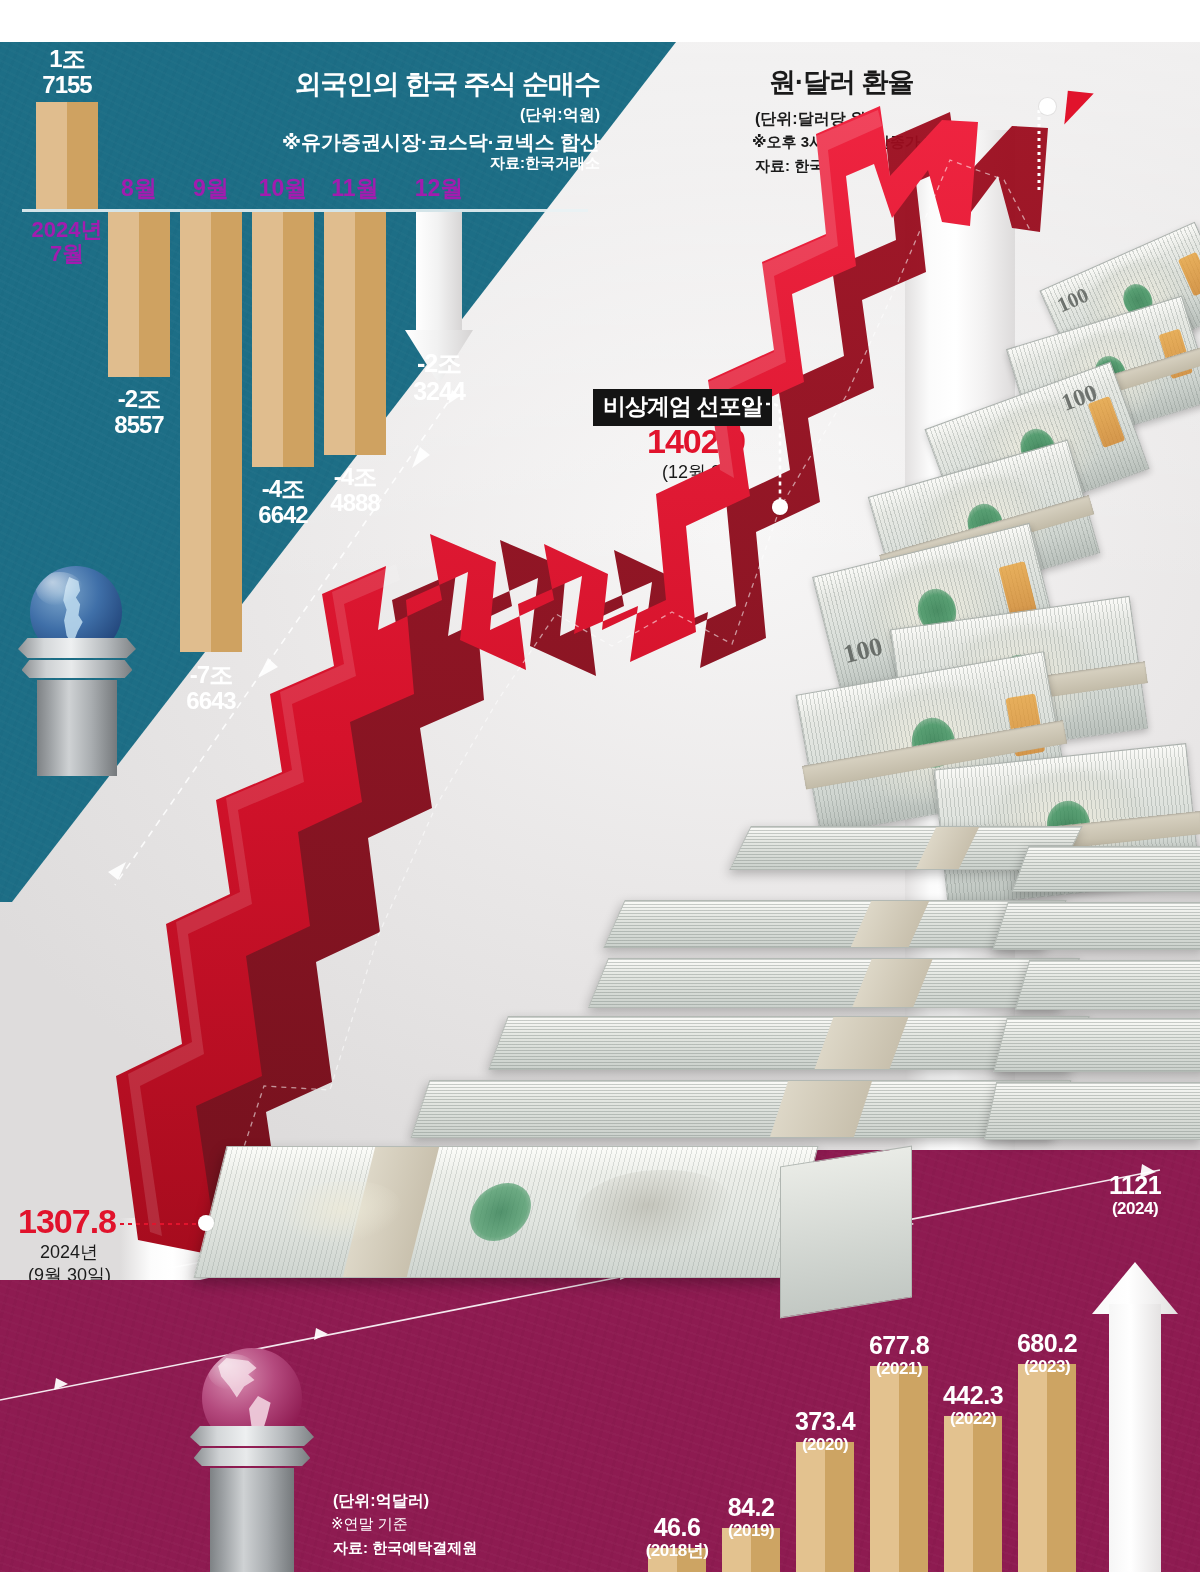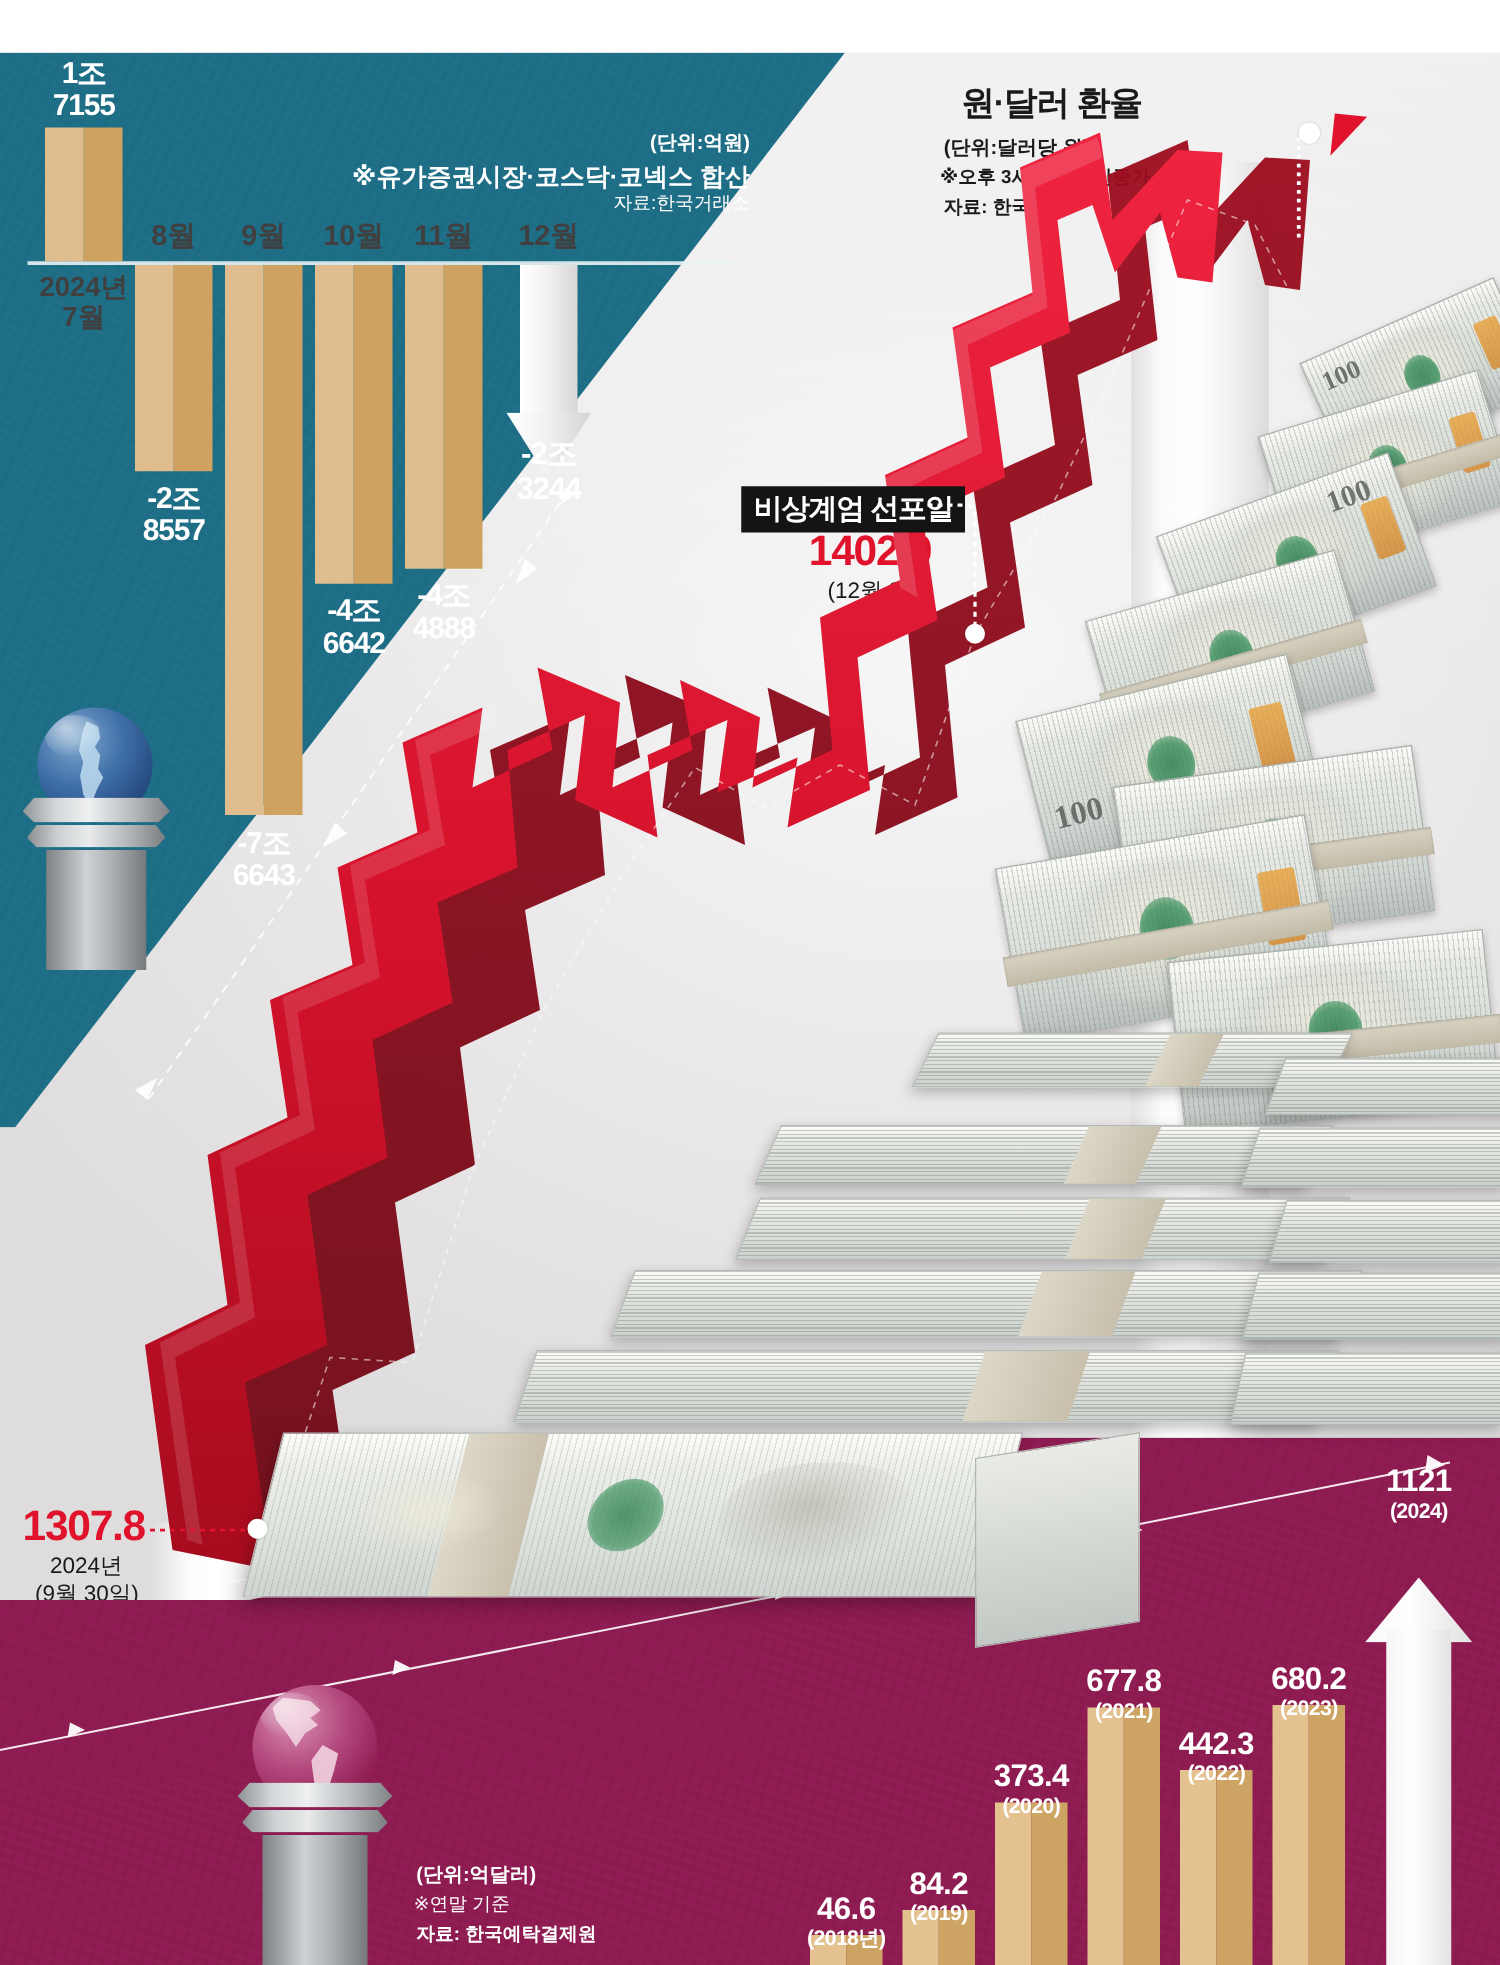--- a/index.html
+++ b/index.html
@@ -74,21 +74,21 @@
 
   
   .bars-top{position:absolute;left:0;top:42px;width:700px;height:860px;}
   .axis-line{
     position:absolute;left:22px;top:167px;width:566px;height:3px;background:#e9f2f4;opacity:.9;
   }
   .bar{position:absolute;}
   .bar .lt{position:absolute;left:0;top:0;width:50%;height:100%;background:#e0bd8e;}
   .bar .dk{position:absolute;right:0;top:0;width:50%;height:100%;background:#cfa261;}
 
-  .bar-label{position:absolute;font-weight:bold;color:#404040;text-align:center;}
+  .bar-label{position:absolute;font-weight:bold;color:#a21caf;text-align:center;}
   .bar-val{position:absolute;font-weight:bold;color:#fff;text-align:center;letter-spacing:-1px;}
 
   
   .down-arrow{position:absolute;left:405px;top:170px;width:68px;height:172px;}
   .down-arrow .shaft{
     position:absolute;left:11px;top:0;width:46px;height:122px;
     background:linear-gradient(90deg,#ffffff 0%,#f2f2f2 48%,#d7d5d5 100%);
   }
   .down-arrow .head{
     position:absolute;left:0;top:118px;width:68px;height:54px;
@@ -317,23 +317,24 @@
 
     <div class="down-arrow">
       <div class="shaft"></div>
       <div class="head"></div>
     </div>
     <div class="bar-label t w" style="left:384px;top:134px;width:110px;font-size:23px;text-align:center;">12월</div>
     <div class="bar-val t w" style="left:384px;top:308px;width:110px;font-size:25px;text-align:center;">-2조
 3244</div>
   </div>
 
+  <div class="t w sec-title" style="left:220px;top:70px;width:380px;font-size:27px;text-align:right;">외국인의 한국 주식 순매수</div>
   <div class="t w" style="left:220px;top:106px;width:380px;font-size:16px;font-weight:bold;text-align:right;">(단위:억원)</div>
   <div class="t w" style="left:180px;top:131px;width:420px;font-size:20px;font-weight:bold;text-align:right;">※유가증권시장·코스닥·코넥스 합산</div>
-  <div class="t w" style="left:180px;top:155px;width:420px;font-size:15px;font-weight:normal;text-align:right;">자료:한국거래소</div>
+  <div class="t w" style="left:180px;top:155px;width:420px;font-size:15px;font-weight:bold;text-align:right;">자료:한국거래소</div>
 
   <div class="globe-wrap" style="left:18px;top:566px;width:118px;height:210px;">
     <div class="globe" style="left:12px;top:0;width:92px;height:92px;
                 background:radial-gradient(circle at 34% 28%, #7fa8cd 0%, #3f6fa8 42%, #23477c 78%, #17345e 100%);">
       <div style="position:absolute;left:26%;top:12%;width:46%;height:74%;
                   background:#bcd9ee;opacity:.88;
                   clip-path:polygon(36% 0%,58% 6%,62% 20%,52% 30%,62% 40%,58% 56%,68% 66%,56% 80%,44% 100%,30% 86%,24% 64%,30% 48%,22% 34%,28% 14%);"></div>
       <div style="position:absolute;left:6%;top:6%;width:52%;height:38%;border-radius:50%;
                   background:radial-gradient(ellipse at 35% 30%, rgba(255,255,255,.55), rgba(255,255,255,0) 70%);"></div>
     </div>

